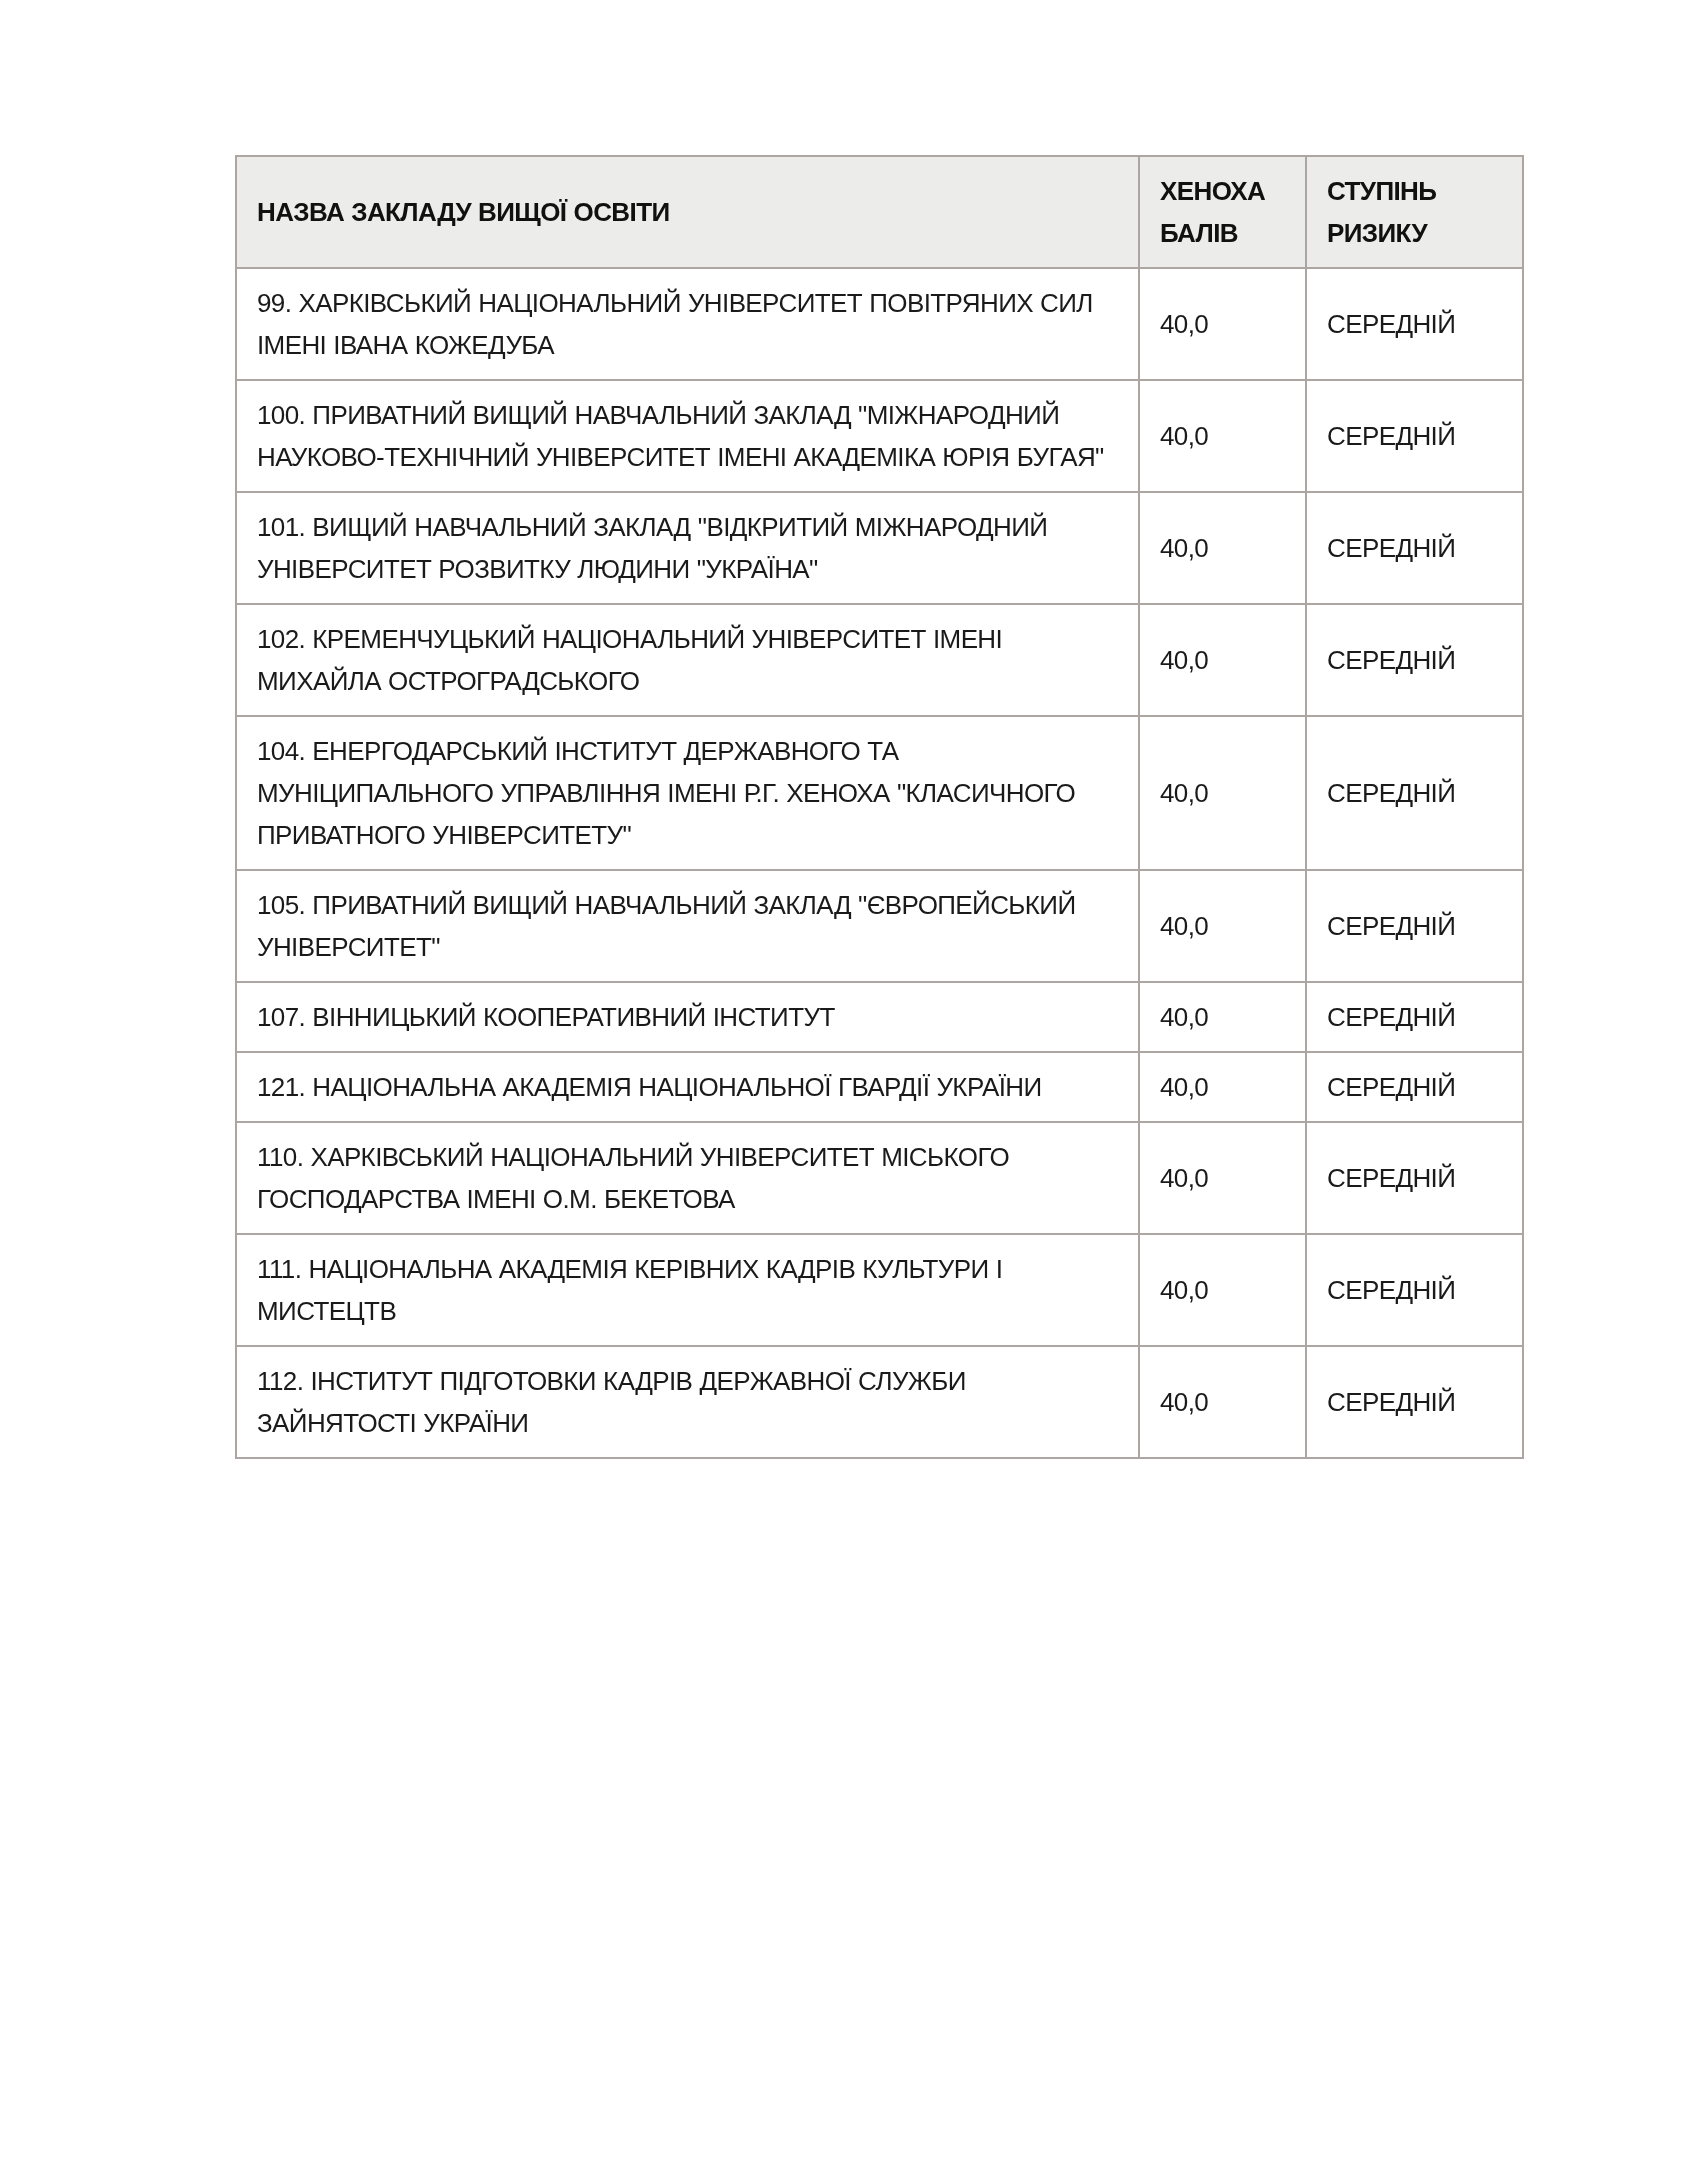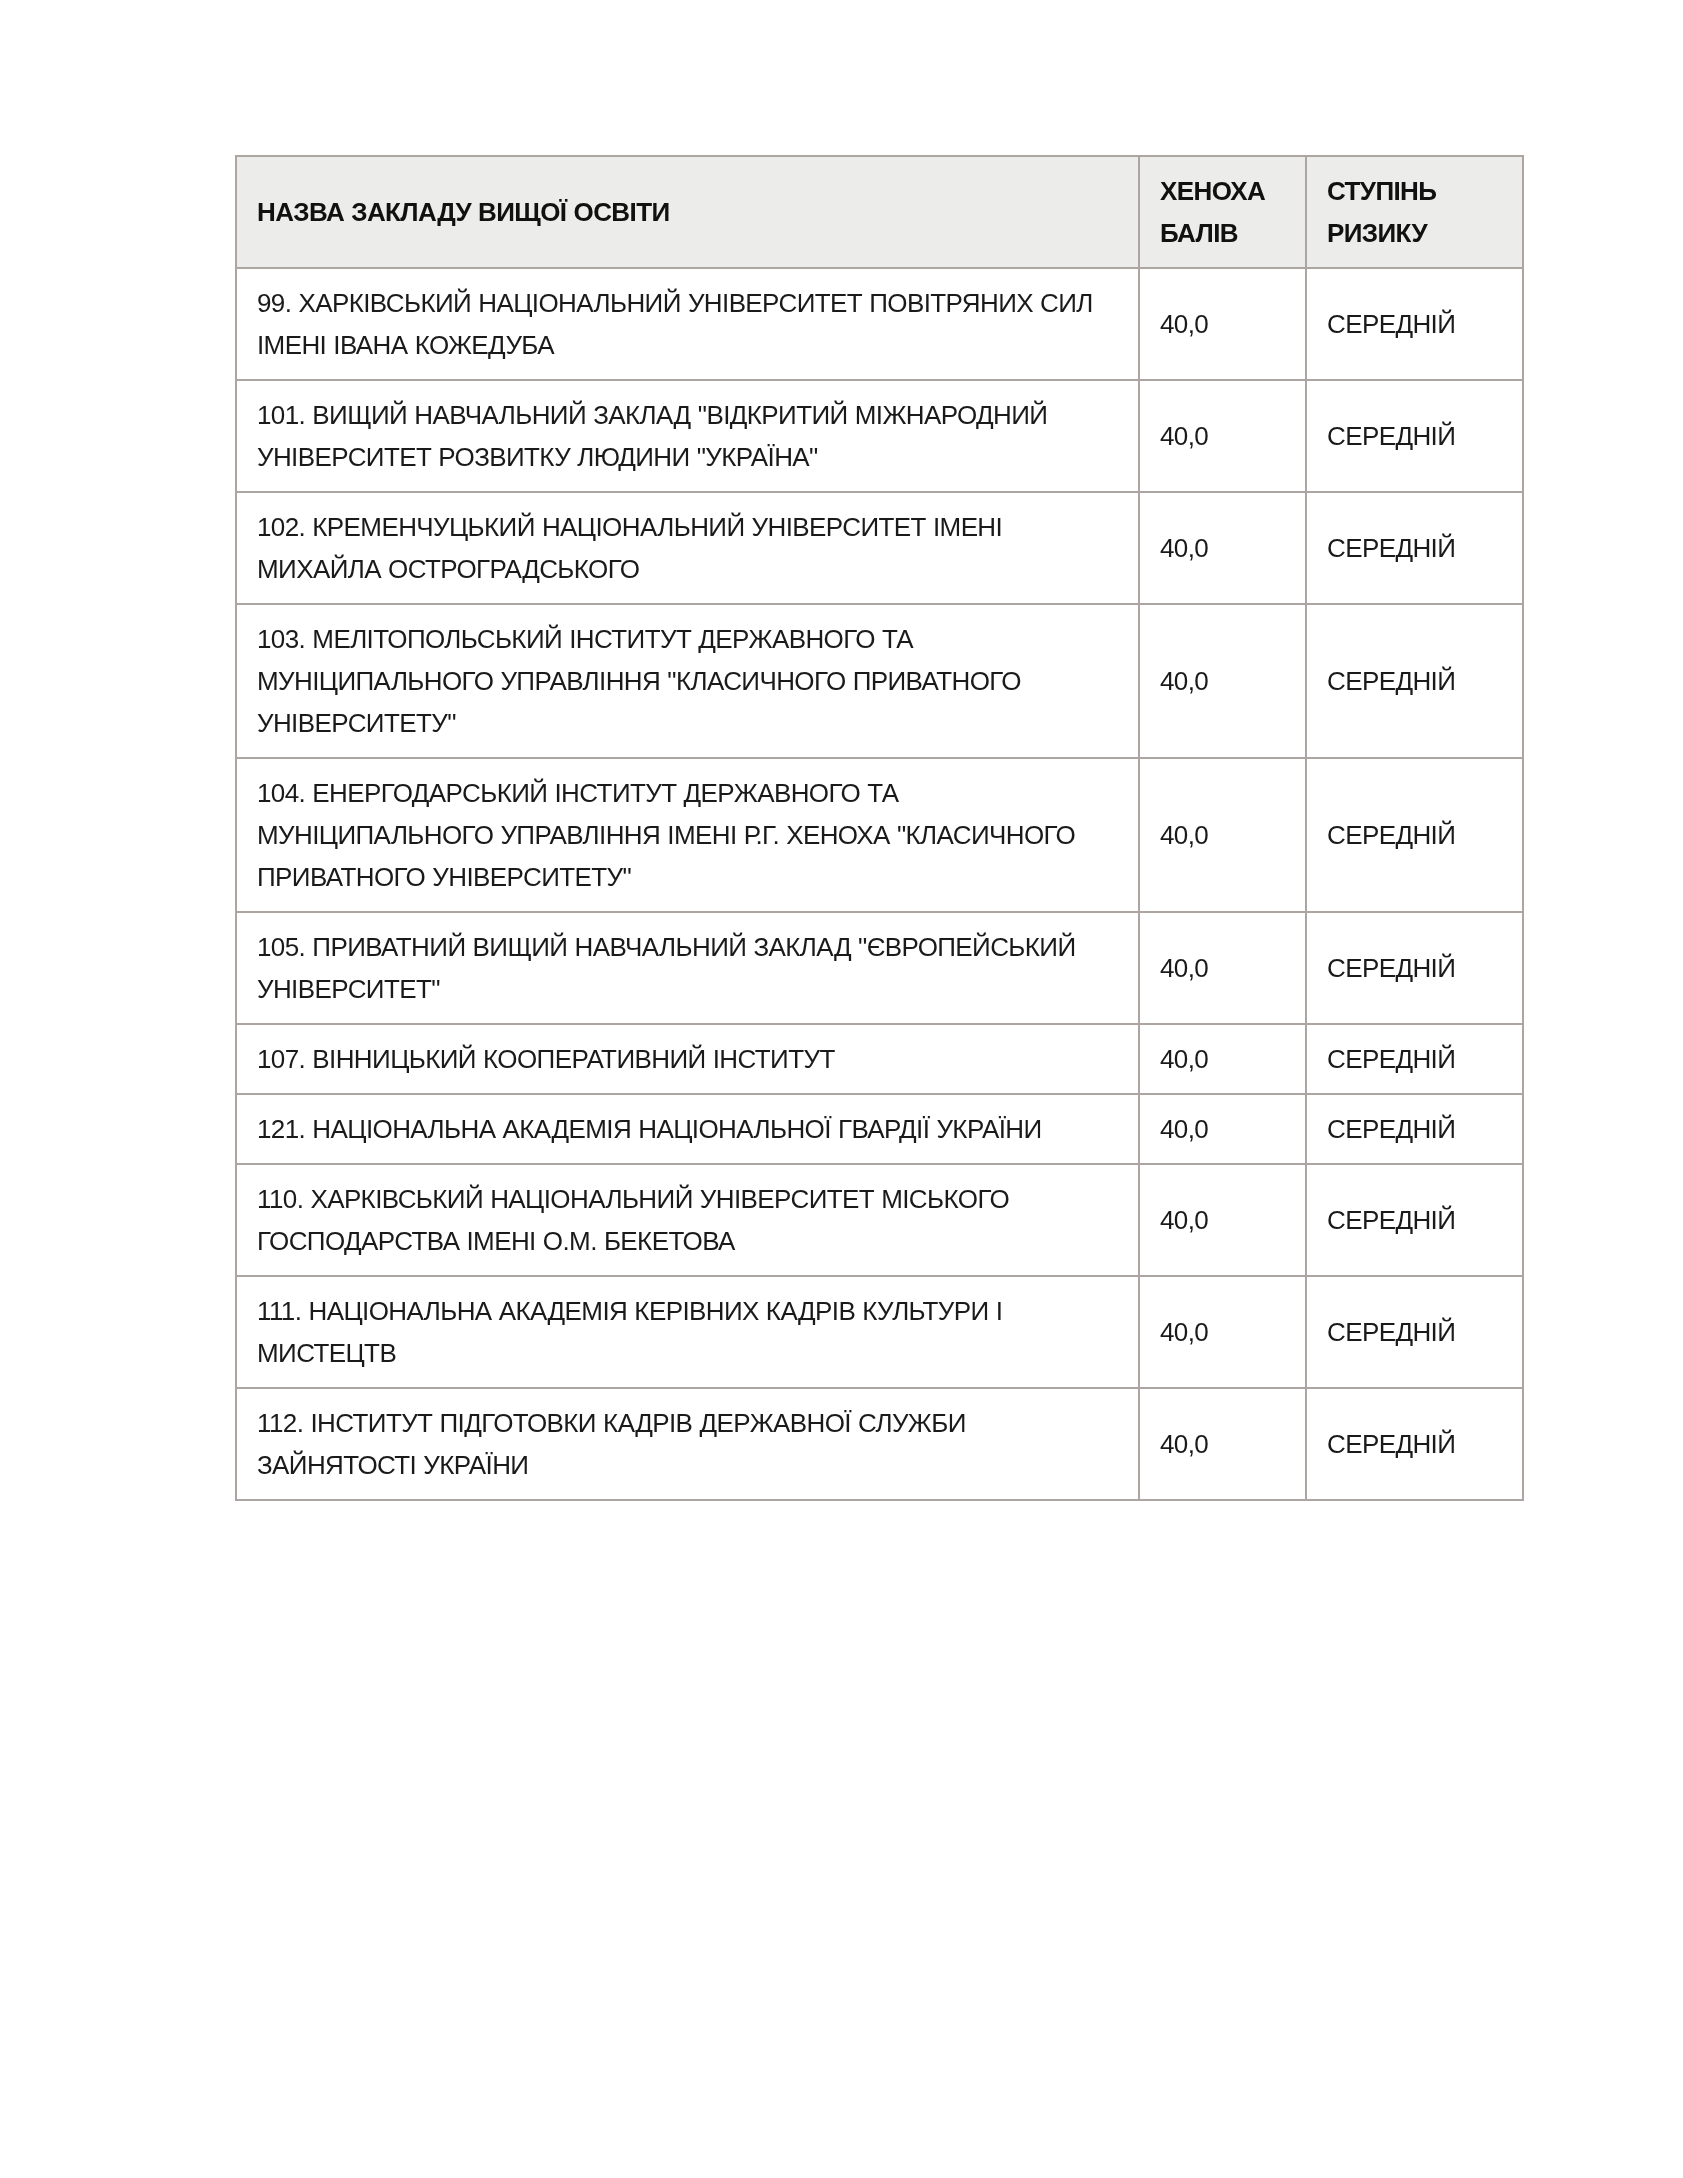--- a/index.html
+++ b/index.html
@@ -72,38 +72,38 @@
         <th>СТУПІНЬ РИЗИКУ</th>
       </tr>
     </thead>
     <tbody>
   <tr>
     <td>99. ХАРКІВСЬКИЙ НАЦІОНАЛЬНИЙ УНІВЕРСИТЕТ ПОВІТРЯНИХ СИЛ ІМЕНІ ІВАНА КОЖЕДУБА</td>
     <td>40,0</td>
     <td>СЕРЕДНІЙ</td>
   </tr>
 
+  <tr>
+    <td>100. ПРИВАТНИЙ ВИЩИЙ НАВЧАЛЬНИЙ ЗАКЛАД "МІЖНАРОДНИЙ НАУКОВО-ТЕХНІЧНИЙ УНІВЕРСИТЕТ ІМЕНІ АКАДЕМІКА ЮРІЯ БУГАЯ"</td>
+    <td>40,0</td>
+    <td>СЕРЕДНІЙ</td>
+  </tr>
 
   <tr>
     <td>101. ВИЩИЙ НАВЧАЛЬНИЙ ЗАКЛАД "ВІДКРИТИЙ МІЖНАРОДНИЙ УНІВЕРСИТЕТ РОЗВИТКУ ЛЮДИНИ "УКРАЇНА"</td>
     <td>40,0</td>
     <td>СЕРЕДНІЙ</td>
   </tr>
 
   <tr>
     <td>102. КРЕМЕНЧУЦЬКИЙ НАЦІОНАЛЬНИЙ УНІВЕРСИТЕТ ІМЕНІ МИХАЙЛА ОСТРОГРАДСЬКОГО</td>
     <td>40,0</td>
     <td>СЕРЕДНІЙ</td>
   </tr>
 
-  <tr>
-    <td>103. МЕЛІТОПОЛЬСЬКИЙ ІНСТИТУТ ДЕРЖАВНОГО ТА МУНІЦИПАЛЬНОГО УПРАВЛІННЯ "КЛАСИЧНОГО ПРИВАТНОГО УНІВЕРСИТЕТУ"</td>
-    <td>40,0</td>
-    <td>СЕРЕДНІЙ</td>
-  </tr>
 
   <tr>
     <td>104. ЕНЕРГОДАРСЬКИЙ ІНСТИТУТ ДЕРЖАВНОГО ТА МУНІЦИПАЛЬНОГО УПРАВЛІННЯ ІМЕНІ Р.Г. ХЕНОХА "КЛАСИЧНОГО ПРИВАТНОГО УНІВЕРСИТЕТУ"</td>
     <td>40,0</td>
     <td>СЕРЕДНІЙ</td>
   </tr>
 
   <tr>
     <td>105. ПРИВАТНИЙ ВИЩИЙ НАВЧАЛЬНИЙ ЗАКЛАД "ЄВРОПЕЙСЬКИЙ УНІВЕРСИТЕТ"</td>
     <td>40,0</td>

